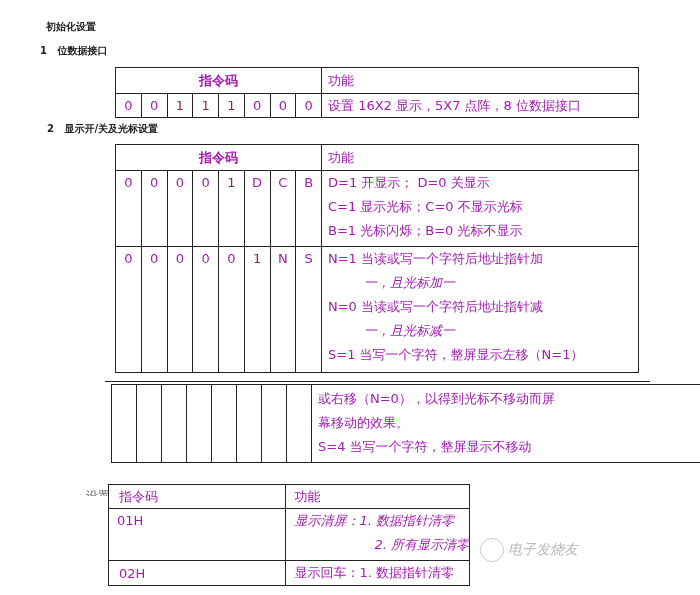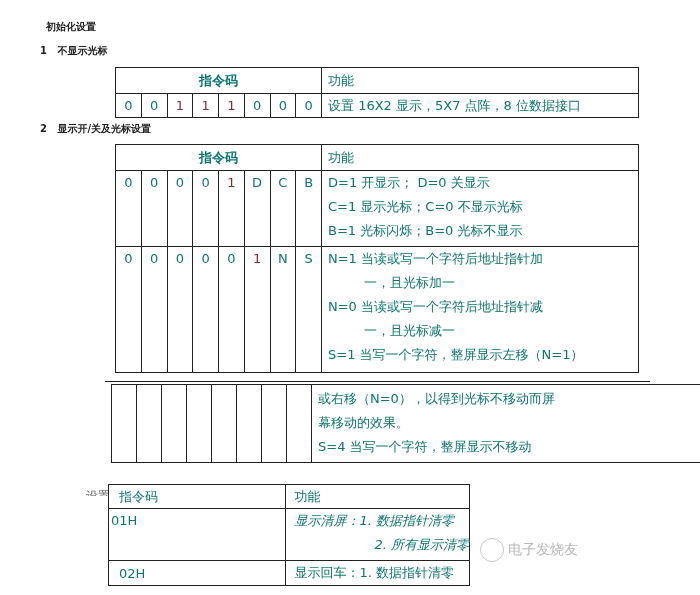--- a/index.html
+++ b/index.html
@@ -1,35 +1,35 @@
 <!DOCTYPE html>
 <html><head>
 <meta charset="utf-8">
 <style>
   html, body { margin:0; padding:0; background:#ffffff; }
   body { width:700px; height:595px; position:relative; overflow:hidden;
          font-family:"DejaVu Sans", sans-serif; color:#1a1a1a; font-size:13px; }
   .abs { position:absolute; }
   .h { font-weight:bold; font-size:10px; white-space:nowrap; color:#222; }
   table { border-collapse:collapse; position:absolute; }
-  td { border:1.5px solid #222; padding:0; font-size:13px; color:#0f766e; }
+  td { border:1.5px solid #222; padding:0; font-size:13px; color:#a21caf; }
   .bit { text-align:center; width:24px; }
   .red { color:#8a2b3a; }
   .func { padding-left:6px; white-space:nowrap; }
   .ln { height:24px; line-height:24px; }
-  .ind { padding-left:36px; }
-  .watermark { position:absolute; left:480px; right:0; top:538px; color:#b8b8b8; font-size:14px; }
+  .ind { padding-left:36px;font-style:italic; }
+  .watermark { position:absolute; left:480px; right:0; top:538px; color:#b8b8b8; font-size:14px; font-style:italic; }
   .wm-url { font-size:9px; color:#bdbdbd; display:block; text-align:right; margin-right:22px; }
 </style>
 </head>
 <body>
 
 <div class="abs h" style="left:46px;top:20px;">初始化设置</div>
 <div class="abs h" style="left:40px;top:44px;">
-  <span>1</span>&nbsp;&nbsp;&nbsp;<span>不显示光标</span>
+  <span>1</span>&nbsp;&nbsp;&nbsp;<span>位数据接口</span>
 </div>
 
 <table style="left:115px;top:67px;width:524px;">
   <tbody>
       <tr style="height:26px;">
     <td colspan="8" style="text-align:center;font-weight:bold;width:205px;">指令码</td>
     <td class="func">功能</td>
   </tr>
   <tr style="height:24px;">
     <td class="bit">0</td>
@@ -38,21 +38,21 @@
     <td class="bit red">1</td>
     <td class="bit red">1</td>
     <td class="bit">0</td>
     <td class="bit">0</td>
     <td class="bit">0</td>
     <td class="func">设置 16X2 显示，5X7 点阵，8 位数据接口</td>
   </tr>
 </tbody>
   </table>
 
-<div class="abs h" style="left:40px;top:122px;">
+<div class="abs h" style="left:47px;top:122px;">
   <span>2</span>&nbsp;&nbsp;&nbsp;<span>显示开/关及光标设置</span>
 </div>
 
 <table style="left:115px;top:144px;width:524px;">
   <tbody>
       <tr style="height:26px;">
     <td colspan="8" style="text-align:center;font-weight:bold;width:205px;">指令码</td>
     <td class="func">功能</td>
   </tr>
   <tr style="height:76px;vertical-align:top;">
@@ -113,21 +113,21 @@
 
 <div class="abs" style="left:86px;top:488px;font-size:12px;color:#555;overflow:hidden;height:8px;">设置</div>
 
 <table style="left:108px;top:484px;width:362px;">
   <tbody>
       <tr style="height:24px;">
     <td style="padding-left:10px;width:190px;">指令码</td>
     <td class="func" style="padding-left:8px;">功能</td>
   </tr>
   <tr style="height:52px;vertical-align:top;">
-    <td style="padding-left:2px;" class="ln">01H</td>
+    <td style="padding-left:8px;" class="ln">01H</td>
     <td class="func" style="padding-left:8px;font-style:italic;">
       <div class="ln"><span>显示清屏：</span><span>1. 数据指针清零</span></div>
       <div class="ln" style="padding-left:80px;">2. 所有显示清零</div>
     </td>
   </tr>
   <tr style="height:25px;">
     <td style="padding-left:10px;">02H</td>
     <td class="func" style="padding-left:8px;">
       <span>显示回车：</span><span>1. 数据指针清零</span>
     </td>

